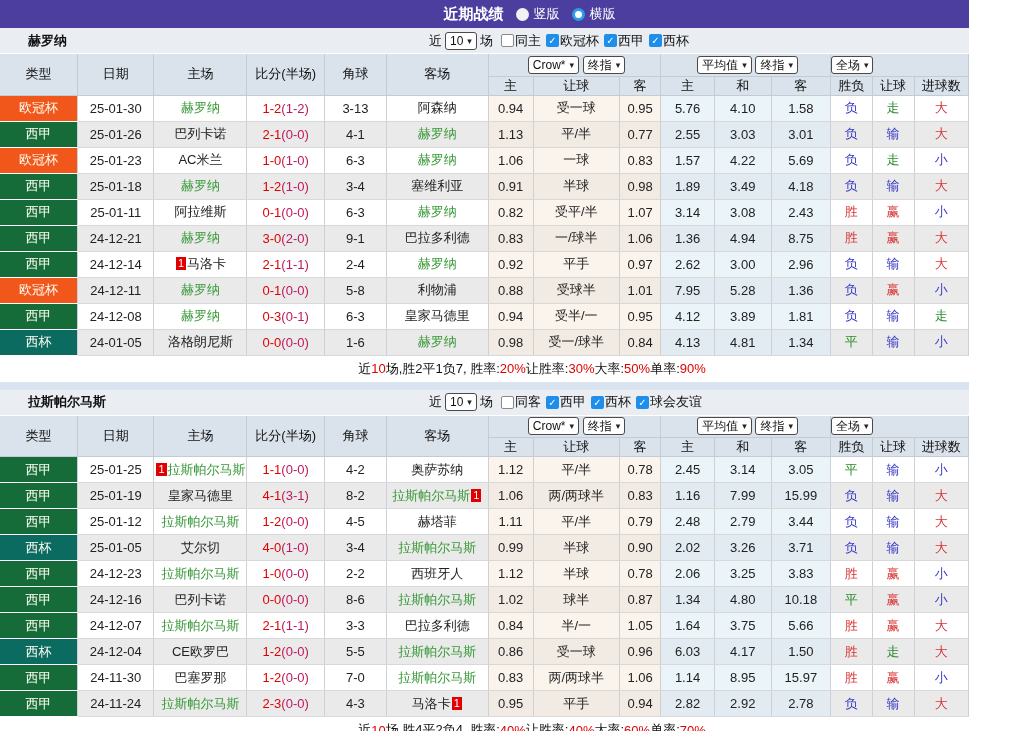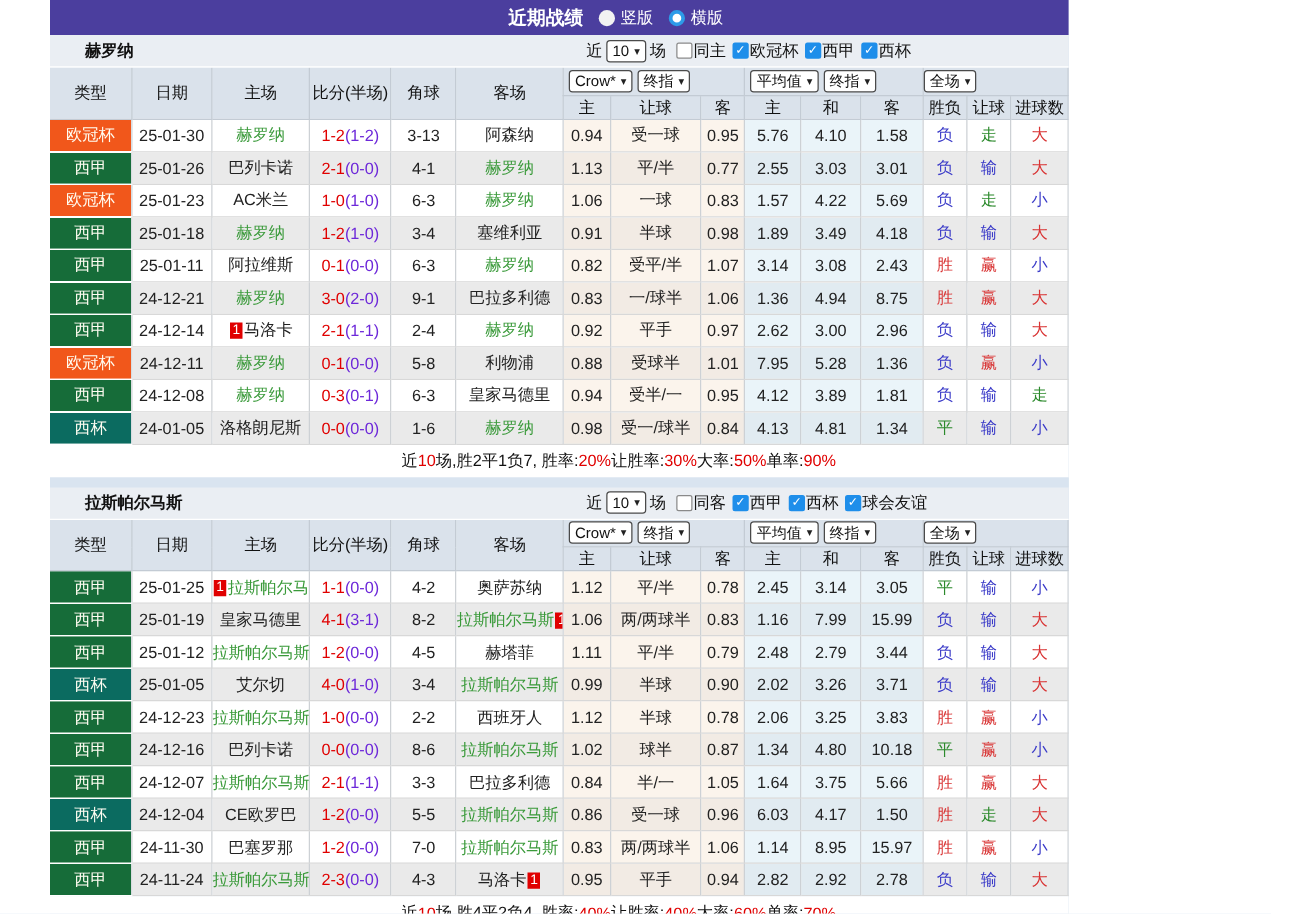--- a/index.html
+++ b/index.html
@@ -1,17 +1,17 @@
 <!DOCTYPE html>
 <html><head>
 <meta charset="utf-8">
 <style>
   * { margin:0; padding:0; box-sizing:border-box; }
   body { font-family:"Liberation Sans","DejaVu Sans",sans-serif; background:#fff; }
-  .page { width:815px; height:731px; overflow:hidden; background:#D9E4F0;margin-left:40px; }
+  .page { width:969px; height:731px; overflow:hidden; background:#D9E4F0; }
 
   
   .titlebar { height:28px; background:#4B3E9E; display:flex; align-items:center; justify-content:center; gap:10px; transform:none; }
   .titlebar .inner { display:flex; align-items:center; gap:12px; transform:translateX(45px); }
   .title { color:#FFFFFF; font-weight:bold; font-size:15px; }
   .radio { display:inline-flex; align-items:center; gap:5px; color:#fff; font-size:13px; cursor:pointer; }
   .rdo { width:13px; height:13px; border-radius:50%; display:inline-block; }
   .rdo.on  { background:#F2F2F2; }
   .rdo.off { background:#fff; border:3px solid #2D9BE8; }
 
@@ -26,33 +26,33 @@
   .cb { width:13px; height:13px; display:inline-flex; align-items:center; justify-content:center; font-size:10px; border-radius:2px; margin-right:1px; }
   .cb.on  { background:#1E8EEA; color:#fff; }
   .cb.off { background:#fff; border:1px solid #8a8a8a; }
 
   
   table { width:100%; border-collapse:collapse; table-layout:fixed; background:#fff; }
   thead th { background:#DAE2EB; font-weight:normal; font-size:13px; color:#111; border-right:1px solid #C3CBD4; border-bottom:1px solid #C3CBD4; }
   thead tr.hrow1 th { height:22px; }
   thead tr.hrow2 th { height:18px; }
   thead th.grp { text-align:left; }
-  thead th.grp.left { text-align:left; padding-left:4px; }
+  thead th.grp.left { text-align:center; padding-left:4px; }
   tbody td { height:26px; text-align:center; font-size:13px; color:#222; border-right:1px solid #CDD1D5; border-bottom:1px solid #D8D8D8; overflow:hidden; white-space:nowrap; }
   tr.odd  td { background:#FFFFFF; }
   tr.even td { background:#EAEAEA; }
   td.c-type { color:#FFFDF2; font-size:13px; border-bottom:1px solid #fff; }
   tr.odd  td.c-oh, tr.odd  td.c-hc, tr.odd  td.c-oa { background:#FBF4EC; }
   tr.even td.c-oh, tr.even td.c-hc, tr.even td.c-oa { background:#F2EBE4; }
   tr.odd  td.c-ah, tr.odd  td.c-ad, tr.odd  td.c-aa { background:#EAF4F9; }
   tr.even td.c-ah, tr.even td.c-ad, tr.even td.c-aa { background:#E1EBF1; }
   .tm { color:#222; }
   .tm.hl { color:#3A9A3A; }
   .sc { color:#E00000; }
-  .hf { color:#6d28d9;text-align:center; }
+  .hf { color:#be185d;text-align:center; }
   .badge { display:inline-block; background:#E00000; color:#fff; font-size:11px; line-height:13px; padding:0 2px; margin:0 1px; vertical-align:1px; }
   .res-r { color:#D93434; }
   .res-b { color:#3A3AC8; }
   .res-g { color:#2C8A2C; }
 
   
   .summary { height:26px; background:#fff; display:flex; align-items:center; justify-content:center; font-size:13px; padding-left:95px; }
   .sum-k { color:#111; }
   .sum-r { color:#E00000; }
 

